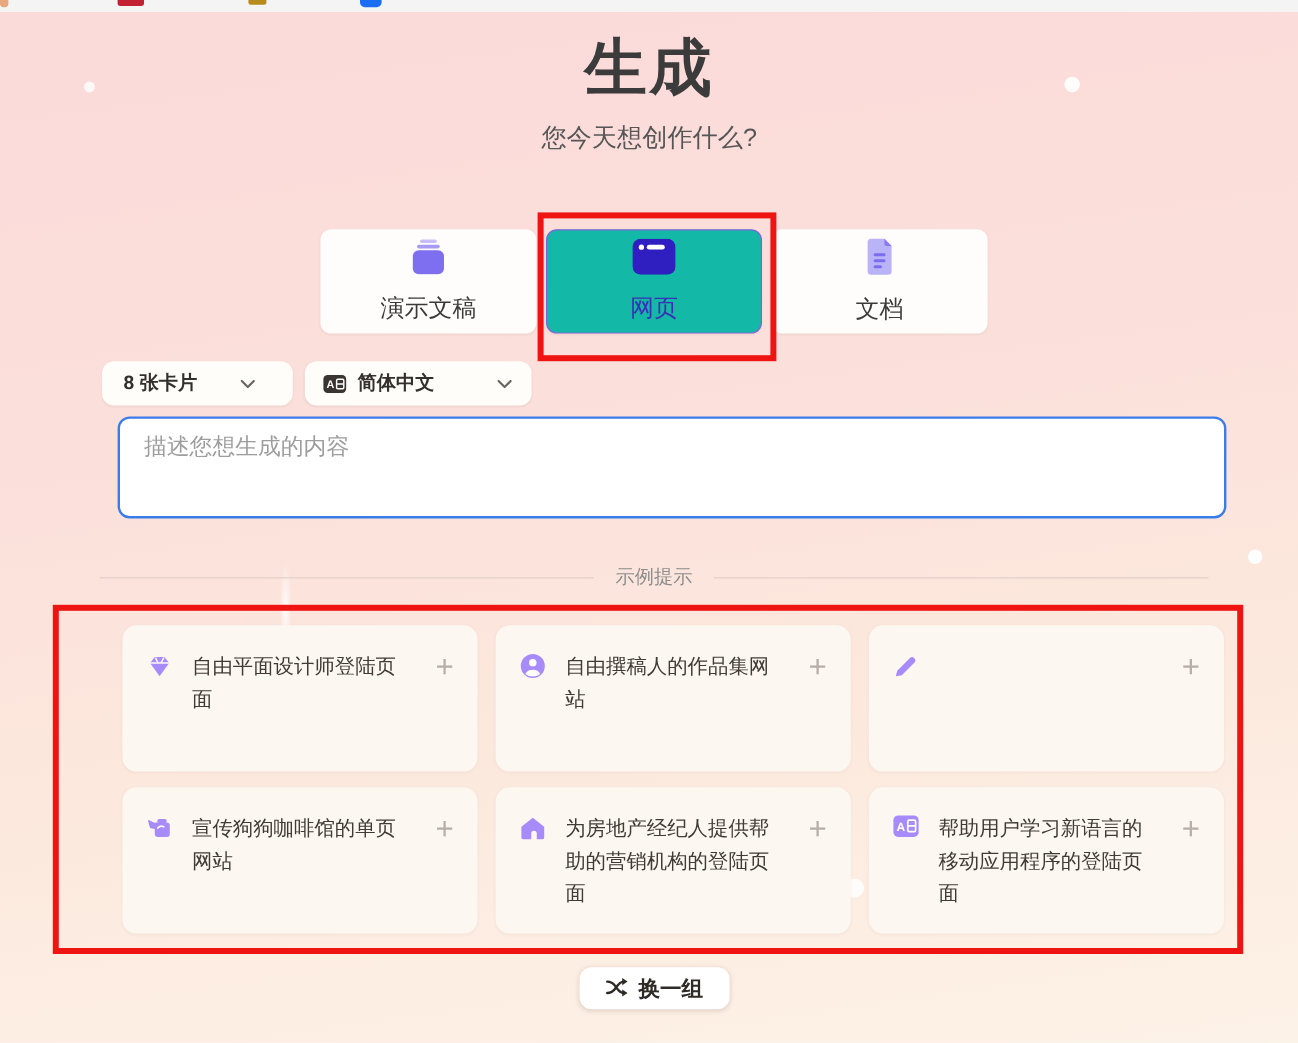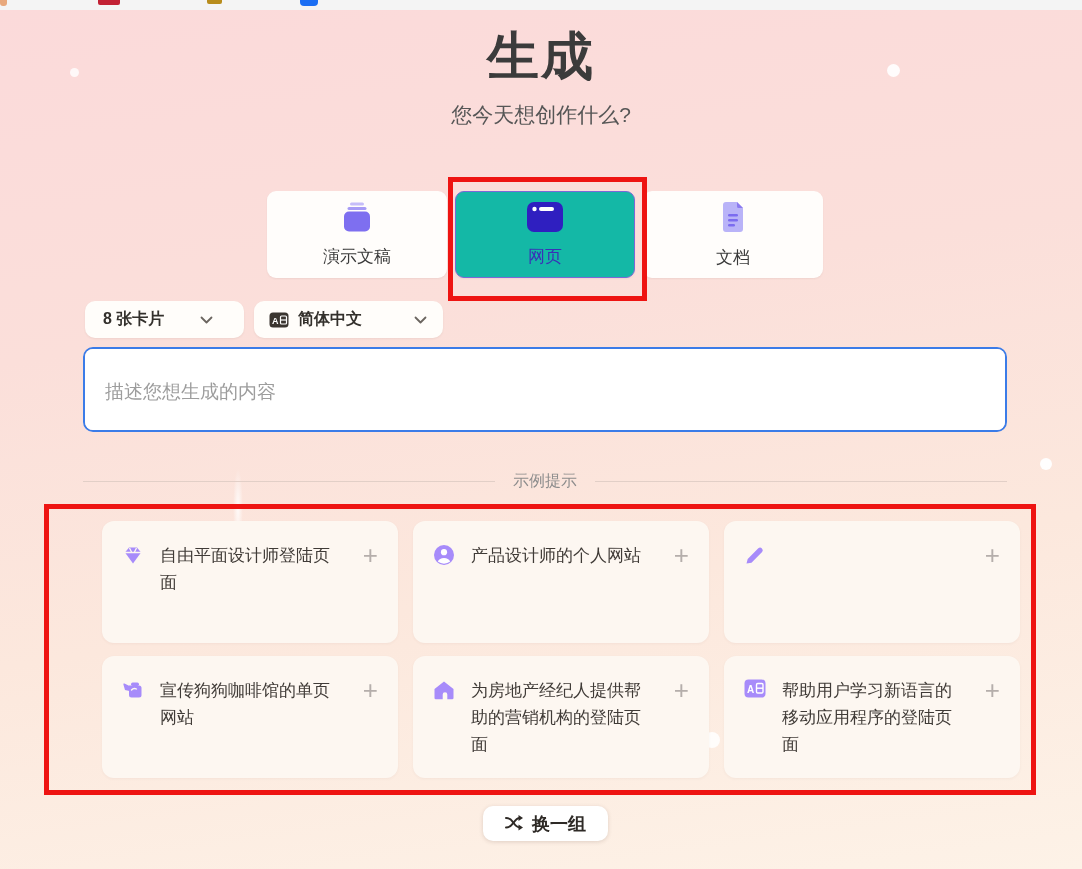--- a/index.html
+++ b/index.html
@@ -32,41 +32,41 @@
     font-size:52px; font-weight:bold; color:#3b3b3b; letter-spacing:2px; }
   .page-subtitle { position:absolute; top:101px; left:0; width:1082px; text-align:center;
     font-size:21px; color:#565656; }
 
   
   .type-row { position:absolute; top:191px; left:267px; display:flex; gap:8px; }
   .type-card { width:180px; height:87px; background:#fffdfb; border-radius:9px;
     box-shadow:0 1px 2px rgba(90,60,50,.07); display:flex; flex-direction:column;
     align-items:center; justify-content:center; gap:9px; cursor:pointer; }
   .type-card.selected { background:#14b8a6; border:1px solid #7a68d8; }
-  .type-label { font-size:17px; color:#3a3a3a; }
+  .type-label { font-size:20px; color:#3a3a3a; }
   .type-card.selected .type-label { color:#3a2fb8; }
 
   
   .annotation { position:absolute; border:5px solid #ee1412; z-index:4; pointer-events:none; }
   .annotation-webpage  { left:448px; top:177px; width:199px; height:124px; }
   .annotation-examples { left:44px;  top:504px; width:992px; height:291px; }
 
   
   .dropdown { position:absolute; top:301px; height:37px; background:#fffdfa; border-radius:10px;
     box-shadow:0 1px 2px rgba(90,60,50,.08); display:flex; align-items:center; cursor:pointer; }
   .dd-cards { left:85px;  width:159px; padding:0 31px 0 18px; }
   .dd-lang  { left:254px; width:189px; padding:0 16px 0 15px; }
   .dd-label { font-size:16px; font-weight:bold; color:#33302c; }
   .dd-chevron { margin-left:auto; display:flex; }
   .dd-lang .badge { margin-right:9px; display:flex; }
 
   
-  .prompt-input { position:absolute; left:83px; top:347px; width:924px; height:85px;
+  .prompt-input { position:absolute; left:98px; top:347px; width:924px; height:85px;
     background:#ffffff; border:2px solid #3b7ce8; border-radius:10px;
-    padding:30px 20px; font-size:19px; color:#333; resize:none; outline:none;
+    padding:10px 20px; font-size:19px; color:#333; resize:none; outline:none;
     font-family:"Liberation Sans","DejaVu Sans",sans-serif; }
   .prompt-input::placeholder { color:#9d9d9d; }
 
   
   .divider { position:absolute; left:83px; top:471px; width:924px; display:flex;
     align-items:center; gap:18px; }
   .divider .line { flex:1; height:1px; background:#e2cfc7; }
   .divider .divider-label { font-size:16px; color:#8c8c8c; white-space:nowrap; }
 
   
@@ -202,21 +202,21 @@
     </div>
 
     <div class="example-card">
       <span class="example-icon">
         <svg width="22" height="22" viewBox="0 0 22 22">
           <circle cx="11" cy="11" r="10" fill="#a78bfa"></circle>
           <circle cx="11" cy="8.2" r="3.1" fill="#ffffff"></circle>
           <path d="M4.8 17.6 a6.6 5.4 0 0 1 12.4 0 a10 10 0 0 1-12.4 0 Z" fill="#ffffff"></path>
         </svg>
       </span>
-      <span class="example-text">产品设计师的个人网站</span>
+      <span class="example-text">自由撰稿人的作品集网站</span>
       <span class="example-plus">+</span>
     </div>
 
     <div class="example-card">
       <span class="example-icon">
         <svg width="22" height="22" viewBox="0 0 22 22">
           <path d="M2.5 19.5 l1.2-4.6 L14.3 4.3 a2.7 2.7 0 0 1 3.8 3.8 L7.5 18.7 Z" fill="#a78bfa"></path>
         </svg>
       </span>
       <span class="example-plus">+</span>

